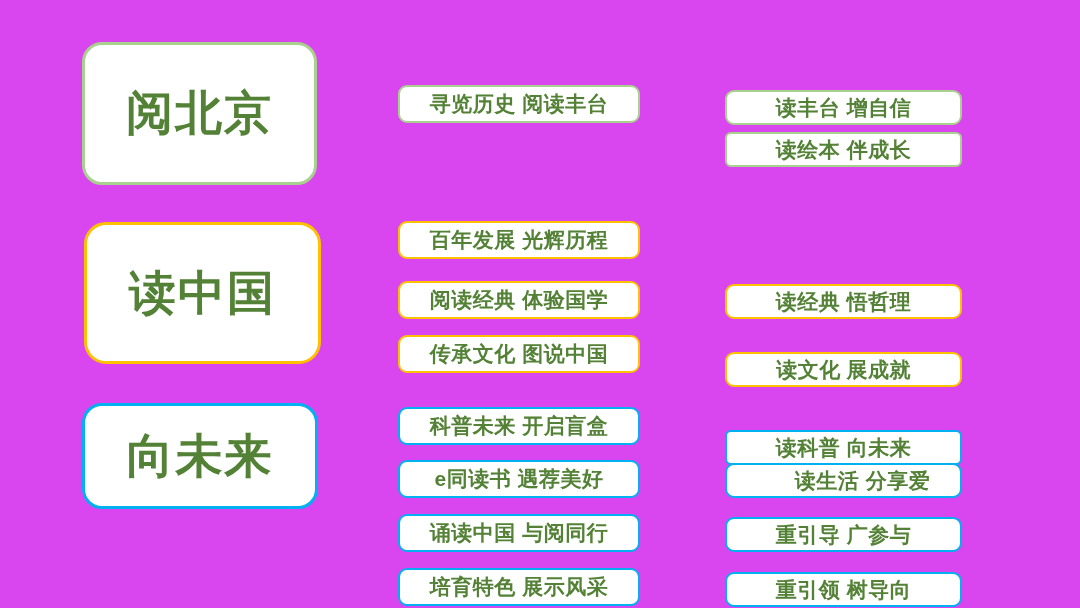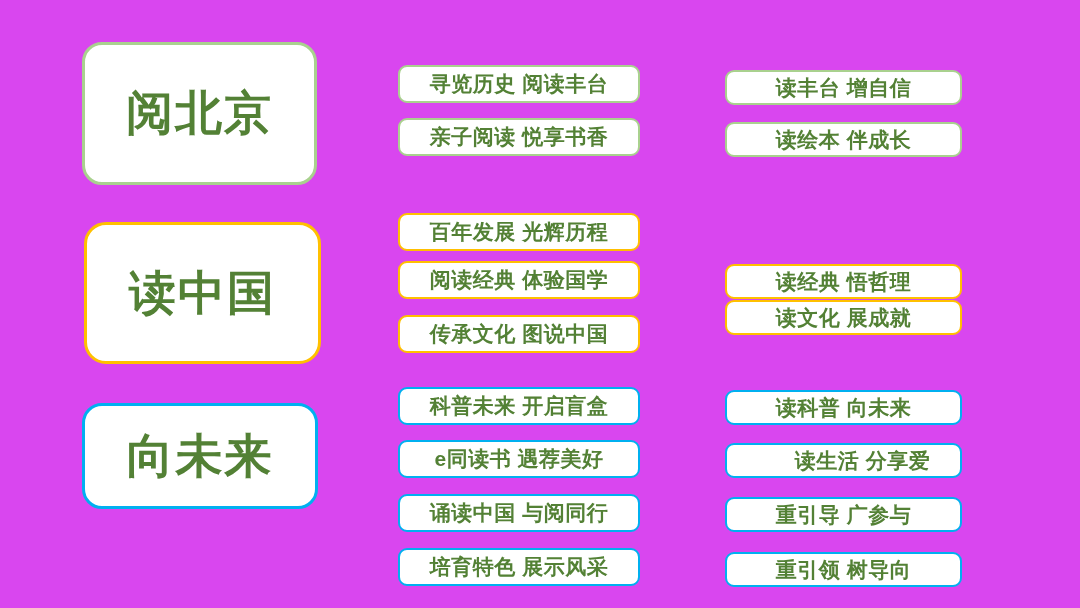--- a/index.html
+++ b/index.html
@@ -31,67 +31,65 @@
     border-radius: 20px;
     font-size: 47px;
     letter-spacing: 2px;
   }
   .small {
     border-style: solid;
     border-width: 2.5px;
     border-radius: 9px;
     font-size: 21px;
     letter-spacing: 0.5px;
+    margin-top: 20px;
   }
   .b-green { border-color: #A9D18E; }
   .b-gold  { border-color: #FFC000; }
   .b-blue  { border-color: #00B0F0; }
 
   
   .pos-big-0 { left: 82px;  top: 42px;  width: 235px; height: 143px; }
   .pos-big-1 { left: 84px;  top: 222px; width: 237px; height: 142px; border-radius: 22px; }
   .pos-big-2 { left: 82px;  top: 403px; width: 236px; height: 106px; }
 
   
   .mid   { left: 398px; width: 242px; height: 38px; }
   .pos-m-0-0 { top: 65px; }
   .pos-m-0-1 { top: 118px; }
-  .pos-m-1-0 { top: 213px; align-items: center; }
+  .pos-m-1-0 { top: 201px; align-items: center; }
   .pos-m-1-1 { top: 261px; }
   .pos-m-1-2 { top: 315px; }
   .pos-m-2-0 { top: 387px; }
   .pos-m-2-1 { top: 440px; }
   .pos-m-2-2 { top: 494px; }
   .pos-m-2-3 { top: 548px; }
 
   
   .right { left: 725px; width: 237px; height: 35px; }
   .pos-r-0-0 { top: 70px; }
-  .pos-r-0-1 { top: 122px; }
+  .pos-r-0-1 { top: 112px; border-radius: 6px; }
   .pos-r-1-0 { top: 212px; }
   .pos-r-1-1 { top: 264px; }
-  .pos-r-1-2 { top: 300px; }
-  .pos-r-2-0 { top: 390px; }
+  .pos-r-1-2 { top: 332px; font-family: Liberation Serif, serif; }
+  .pos-r-2-0 { top: 410px; border-radius: 6px; }
   .pos-r-2-1 { top: 443px; padding-left: 38px; }
   .pos-r-2-2 { top: 497px; }
   .pos-r-2-3 { top: 552px; }
 </style>
 </head>
 <body>
 
 <div class="slide">
 
   <div class="box big b-green pos-big-0">
     <span>阅北京</span>
   </div>
   <div class="box small b-green mid pos-m-0-0">
     <span>寻览历史 阅读丰台</span>
-  </div>
-  <div class="box small b-green mid pos-m-0-1">
-    <span>亲子阅读 悦享书香</span>
   </div>
   <div class="box small b-green right pos-r-0-0">
     <span>读丰台 增自信</span>
   </div>
   <div class="box small b-green right pos-r-0-1">
     <span>读绘本 伴成长</span>
   </div>
 
   <div class="box big b-gold pos-big-1">
     <span>读中国</span>

